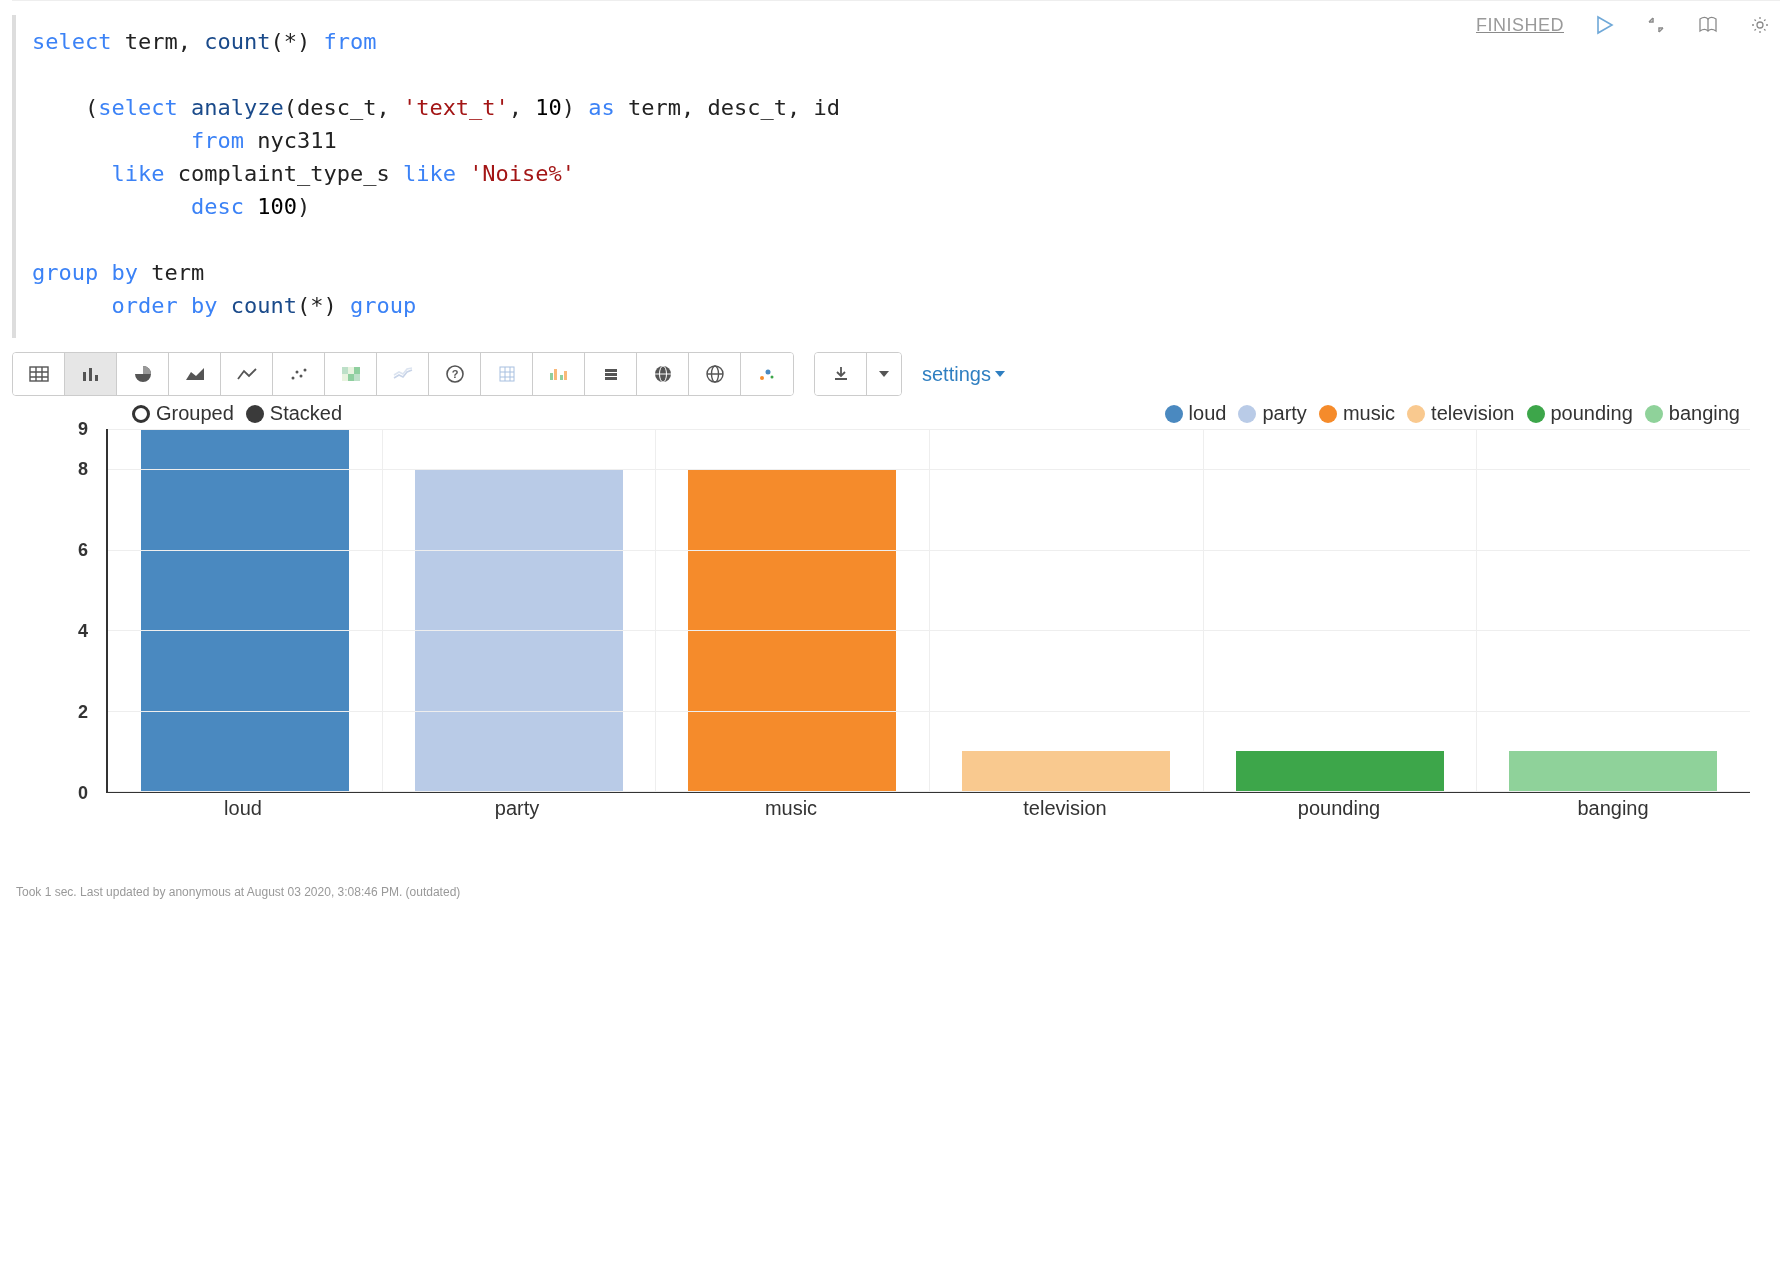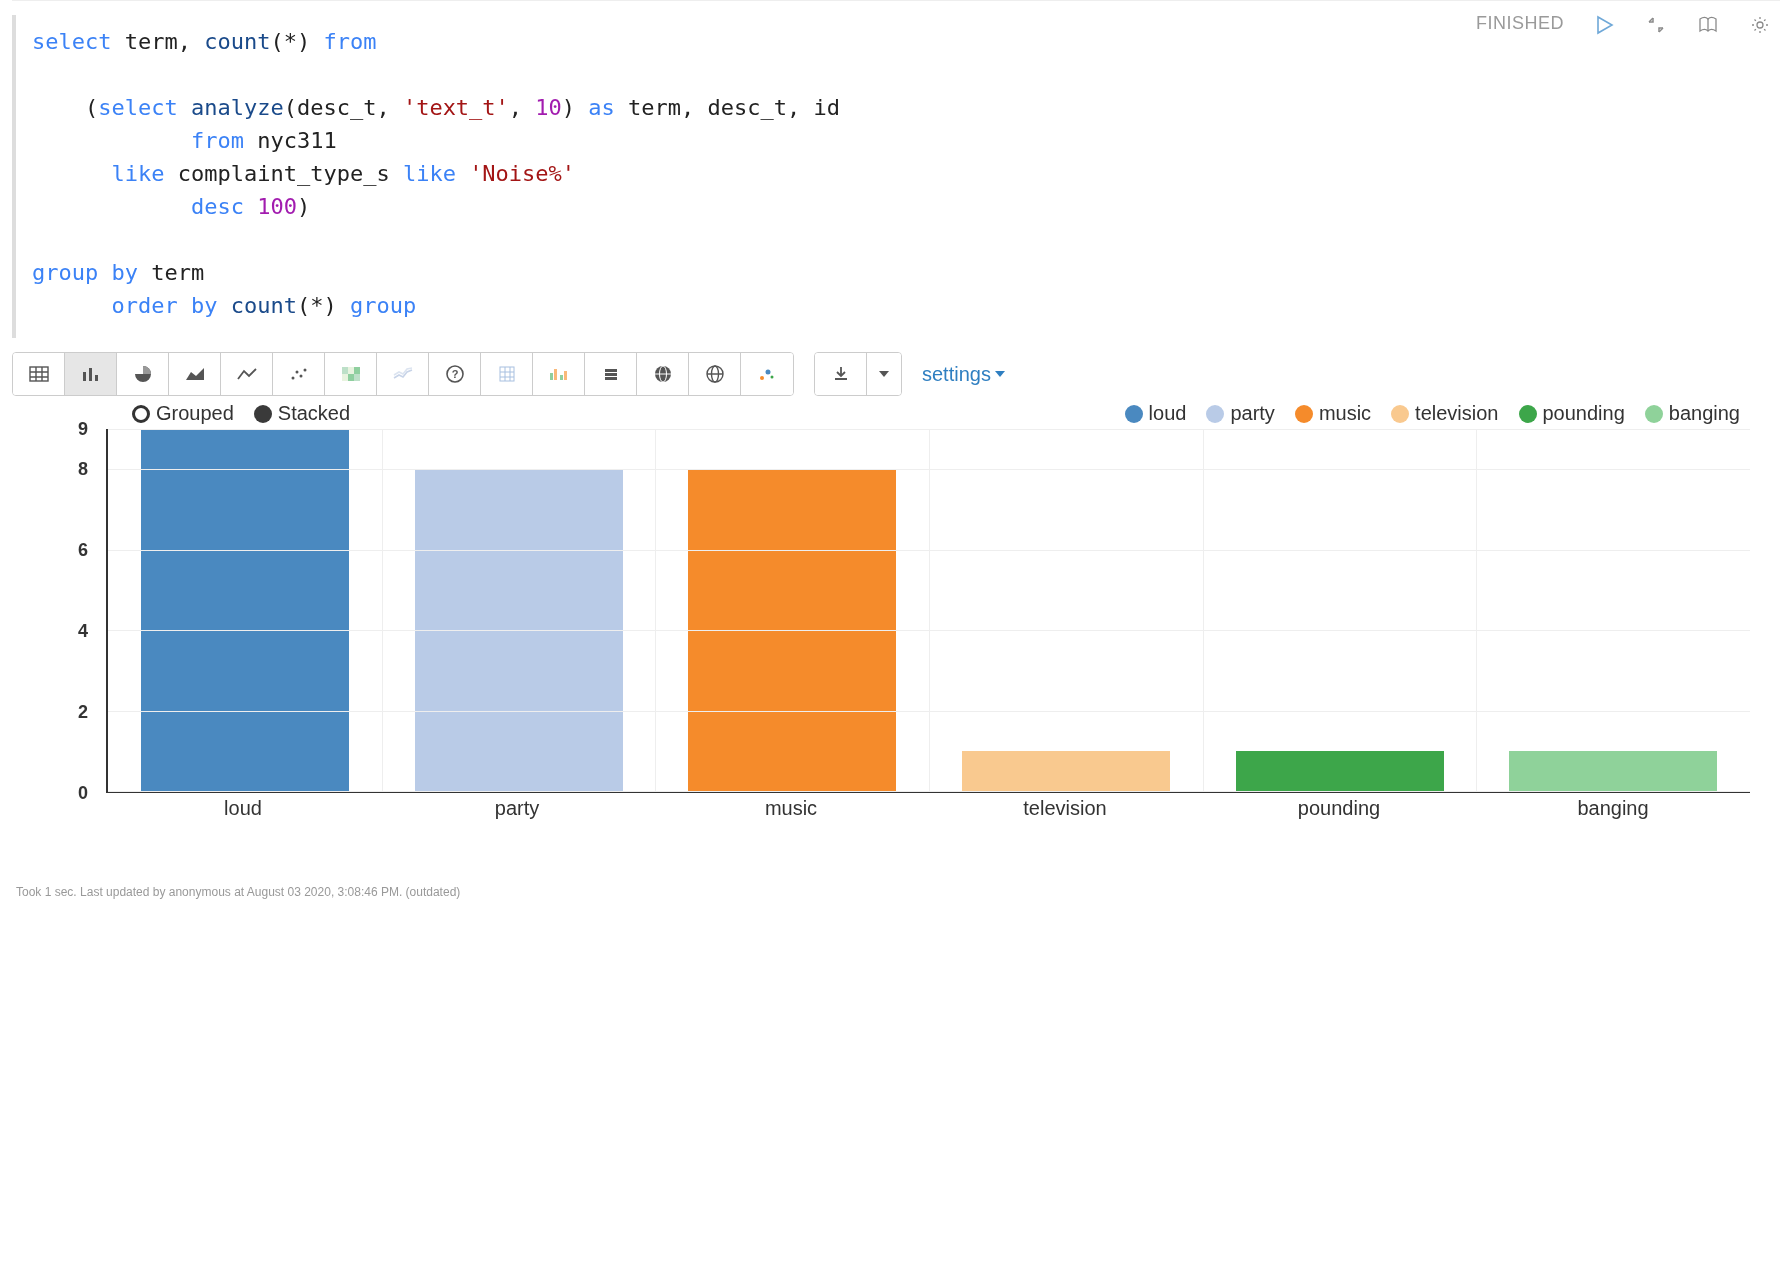--- a/index.html
+++ b/index.html
@@ -14,43 +14,45 @@
   .cell {
     border-top: 1px solid #eee;
     padding-top: 6px;
     position: relative;
   }
   .top-right {
     position: absolute;
     top: 12px;
     right: 8px;
     display: flex;
+    align-items: center;
     gap: 28px;
     color: #8a8a8a;
+    text-decoration: underline;
   }
   .status { font-size: 18px; letter-spacing: 0.5px; color: #9a9a9a; }
   .top-right svg { display:block; }
   .icon-btn { cursor: pointer; display:flex; align-items:center; justify-content:center; width:24px; height:24px; }
   .code-wrap {
     border-left: 4px solid #ddd;
     padding: 10px 10px 16px 16px;
     margin: 8px 0 14px 0;
   }
   pre.sql {
     margin: 0;
     font-family: "Menlo", "Monaco", "Consolas", monospace;
     font-size: 22px;
     line-height: 1.5;
     white-space: pre;
     color: #222;
   }
   .kw { color: #3b82f6; }   
   .fn { color: #1a4a8a; }   
   .str { color: #a31515; }  
-  .num { color: #a21caf; margin-top: 48px; }  
+  .num { color: #000000; margin-top: 48px; }  
   .id  { color: #222; }
   .toolbar-row {
     display: flex;
     align-items: center;
     gap: 20px;
     margin: 8px 0 6px 0;
   }
   .btn-group {
     display: inline-flex;
     border: 1px solid #ccc;
@@ -80,21 +82,21 @@
     gap: 4px;
   }
   .legend-row {
     display: flex;
     align-items: center;
     justify-content: space-between;
     margin: 6px 40px 0 120px;
     font-size: 20px;
     color: #333;
   }
-  .legend-left, .legend-right { display:flex; align-items:center; gap: 20px; }
+  .legend-left, .legend-right { display:flex; align-items:center; gap: 12px; }
   .litem { display:inline-flex; align-items:center; gap:6px; white-space:nowrap; }
   .swatch { width:18px; height:18px; border-radius:50%; display:inline-block; }
   .swatch.hollow { background:#fff; border:3px solid #333; }
   .swatch.dark { background:#3a3a3a; }
 
   .chart-area {
     position: relative;
     height: 400px;
     margin: 4px 30px 0 30px;
   }

